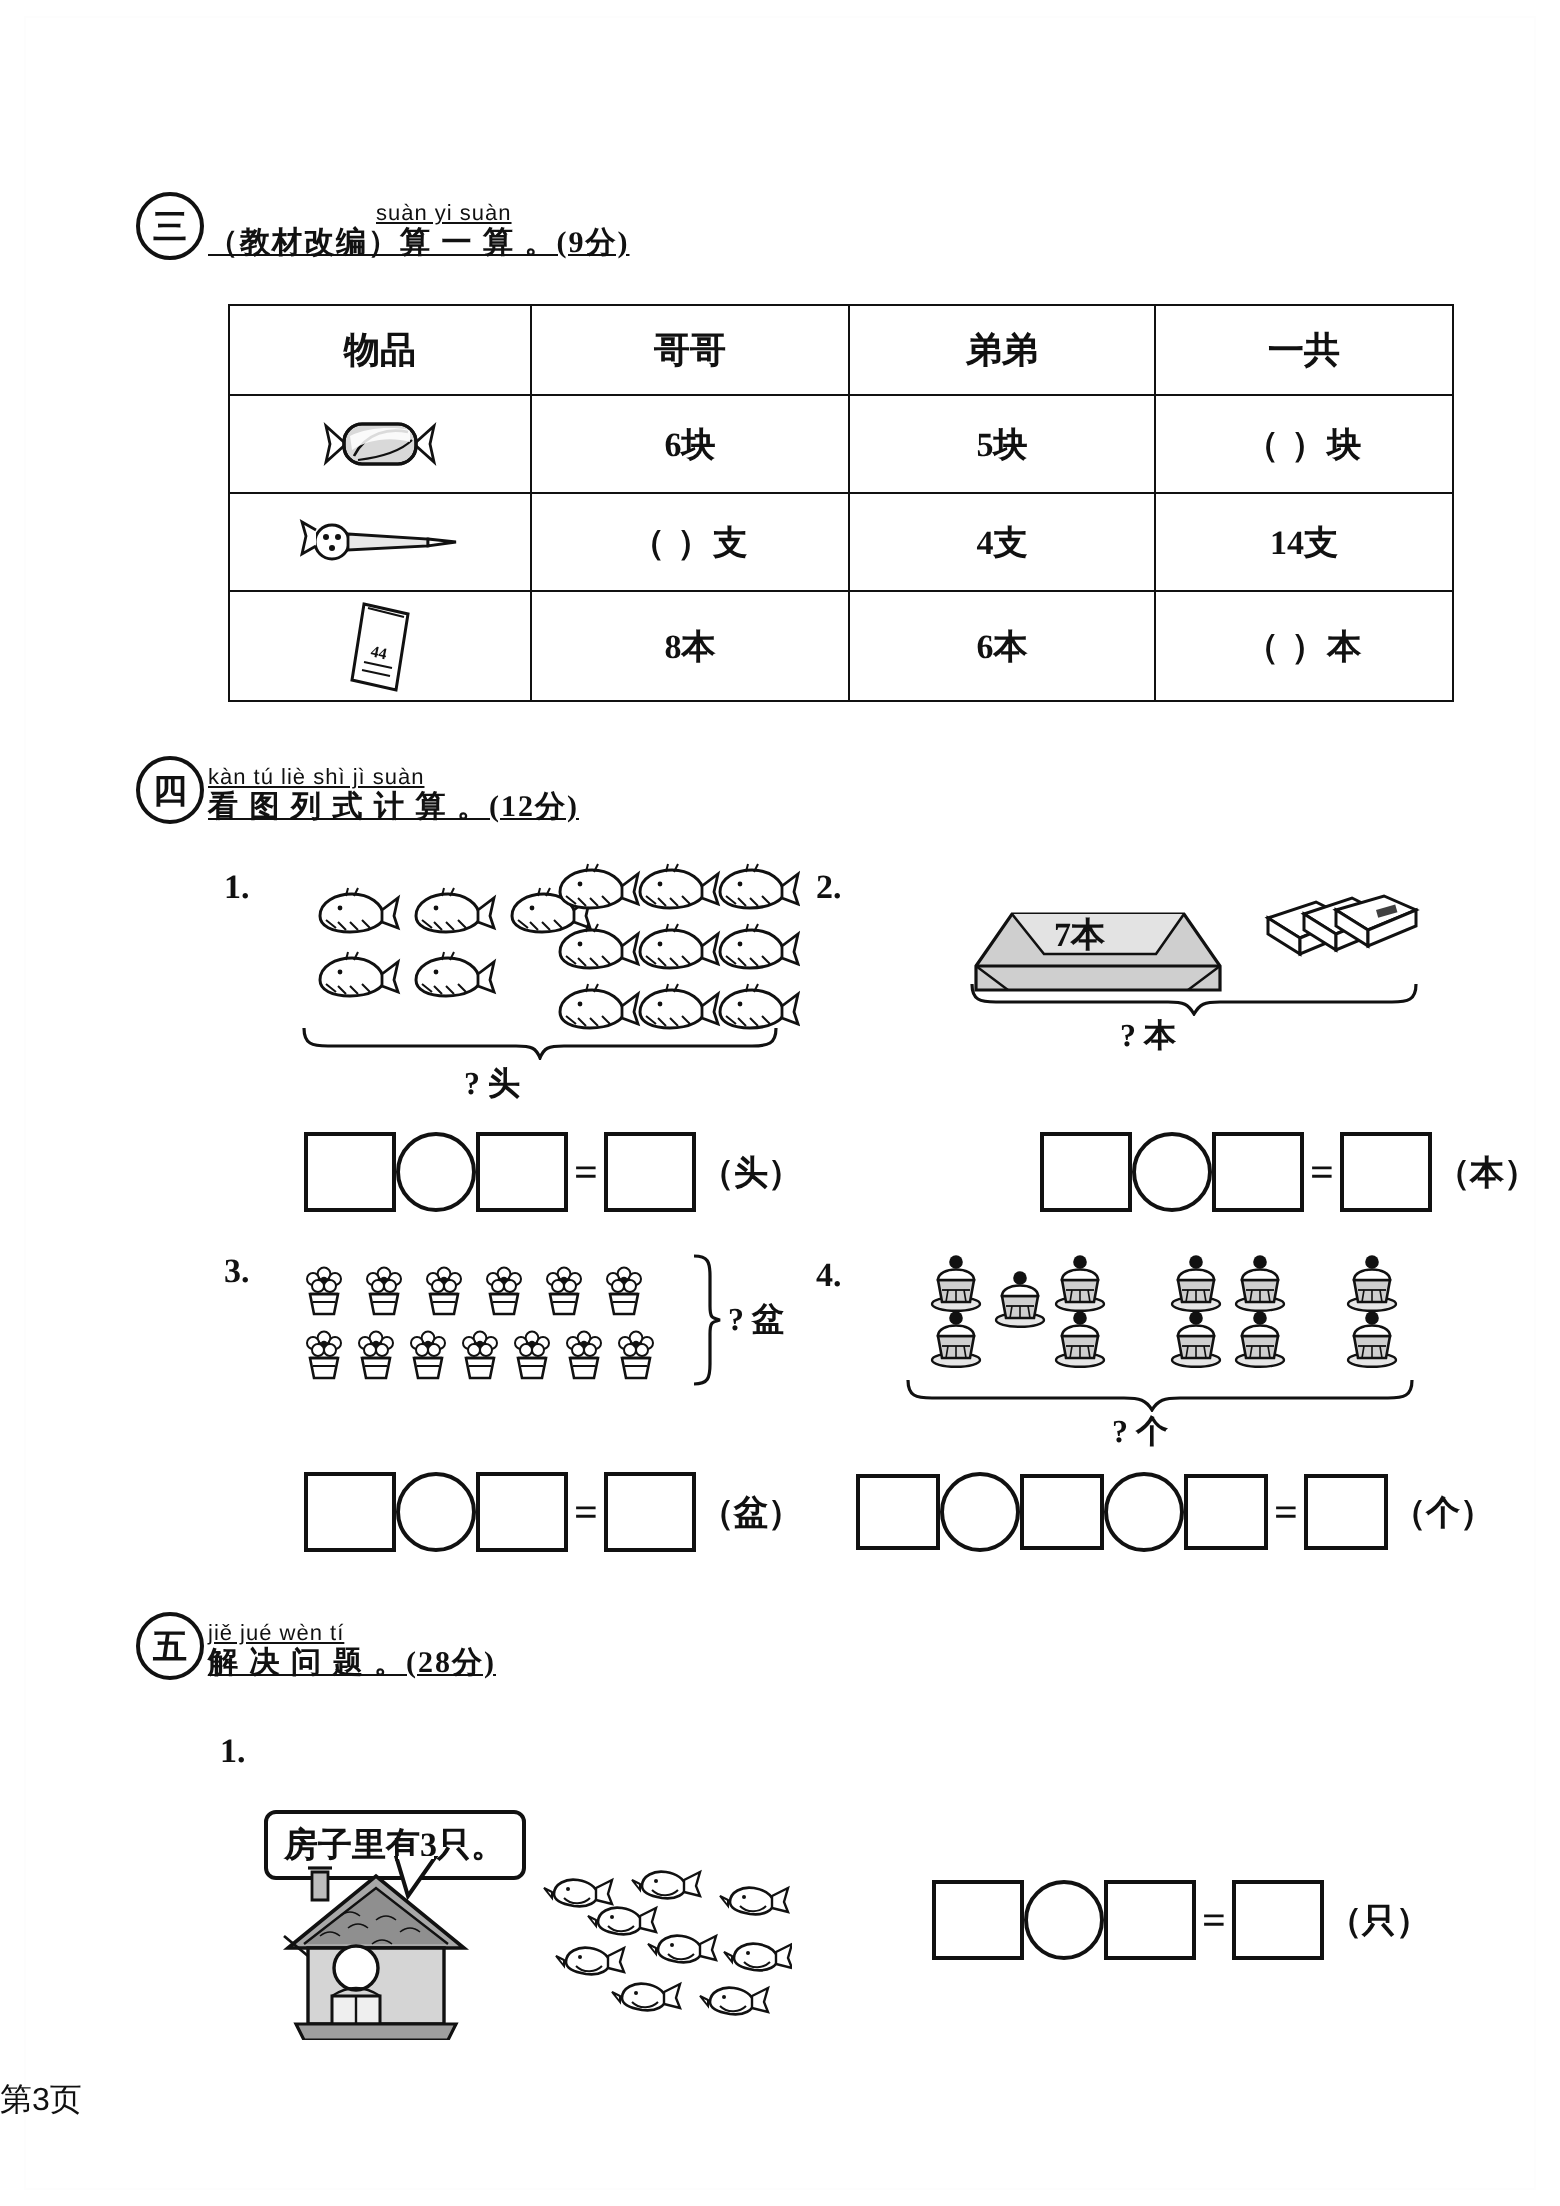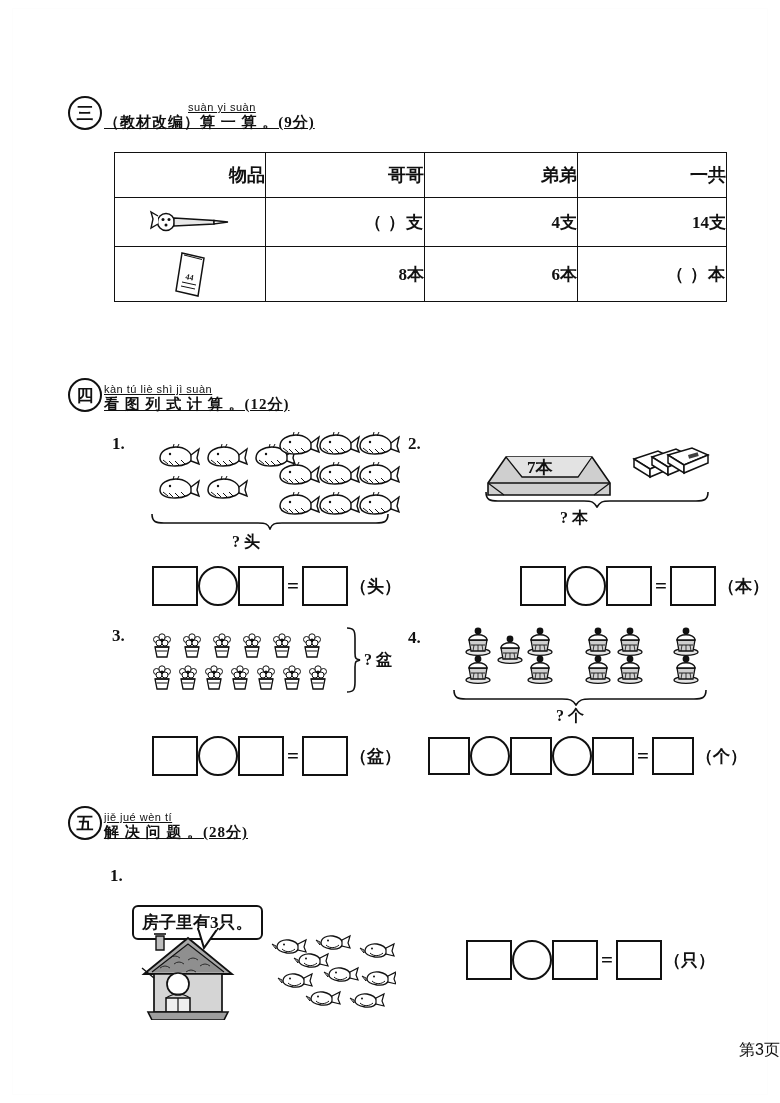--- a/index.html
+++ b/index.html
@@ -28,21 +28,21 @@
     line-height:1;margin-bottom:2px;white-space:nowrap;
   }
   .sec-title{
     font-size:15px;font-weight:bold;line-height:1;white-space:nowrap;
     letter-spacing:1px;
   }
 
   
   .tbl{position:absolute;border-collapse:collapse;}
   .tbl td{
-    border:1.5px solid #111;text-align:right;vertical-align:middle;
+    border:1.5px solid #111;text-align:center;vertical-align:middle;
     font-size:17px;font-weight:bold;padding:0;
   }
   .tbl .hdr{font-size:18px;}
   .blank-paren{letter-spacing:1px;}
 
   
   .icn{display:block;margin:0 auto;}
   .ex-num{position:absolute;font-size:17px;font-weight:bold;}
   .pic{position:absolute;}
   .lbl{position:absolute;font-size:16px;font-weight:bold;white-space:nowrap;}
@@ -59,21 +59,21 @@
   .brace{position:absolute;}
 
   
   .bubble{
     position:absolute;border:2px solid #111;border-radius:6px;background:#fff;
     font-size:17px;font-weight:bold;padding:4px 8px;white-space:nowrap;
   }
 
   
   .footer{
-    position:absolute;left:0;right:0;text-align:right;
+    position:absolute;left:0;right:0;text-align:left;
     font-size:16px;font-family:"Liberation Sans",sans-serif;color:#111;
   }
 </style>
 </head>
 <body>
 
 <div class="page">
   <div class="scan-edge"></div>
 
   <div class="sec-head" style="left:68px;top:96px;">
@@ -86,20 +86,36 @@
 
   <table class="tbl" style="left:114px;top:152px;">
     <tbody>
         <tr>
       <td class="hdr" style="width:150px;height:44px;">物品</td>
       <td class="hdr" style="width:158px;">哥哥</td>
       <td class="hdr" style="width:152px;">弟弟</td>
       <td class="hdr" style="width:148px;">一共</td>
     </tr>
 
+    <tr>
+      <td style="height:48px;">
+        <svg class="icn" width="62" height="30" viewBox="0 0 62 30">
+          <path d="M14 15 L4 6 L6 15 L4 24 Z" fill="#fff" stroke="#111" stroke-width="1.4"></path>
+          <path d="M48 15 L58 6 L56 15 L58 24 Z" fill="#fff" stroke="#111" stroke-width="1.4"></path>
+          <rect x="13" y="5" width="36" height="20" rx="9" fill="#d9d9d9" stroke="#111" stroke-width="1.6"></rect>
+          <path d="M18 21 C24 9, 36 7, 45 9" fill="none" stroke="#111" stroke-width="1.3"></path>
+          <path d="M20 23 C28 22, 40 20, 47 13" fill="none" stroke="#111" stroke-width="1.1"></path>
+          <path d="M16 11 C24 7, 36 6, 46 8 L46 14 C36 11, 24 13, 17 18 Z" fill="#fff" opacity=".85"></path>
+          <rect x="13" y="5" width="36" height="20" rx="9" fill="none" stroke="#111" stroke-width="1.6"></rect>
+        </svg>
+      </td>
+      <td>6块</td>
+      <td>5块</td>
+      <td class="blank-paren">（    ）块</td>
+    </tr>
 
     <tr>
       <td style="height:48px;">
         <svg class="icn" width="84" height="26" viewBox="0 0 84 26">
           <circle cx="18" cy="13" r="8.5" fill="#fff" stroke="#111" stroke-width="1.5"></circle>
           <circle cx="15" cy="10.5" r="1.5" fill="#111"></circle>
           <circle cx="21" cy="10.5" r="1.5" fill="#111"></circle>
           <circle cx="18" cy="16" r="1.5" fill="#111"></circle>
           <path d="M10 7 L3 3 L5 10 L3 19 L10 15" fill="#fff" stroke="#111" stroke-width="1.4"></path>
           <path d="M26 9 L66 11.5 L66 15 L26 17 Z" fill="#e8e8e8" stroke="#111" stroke-width="1.4"></path>

